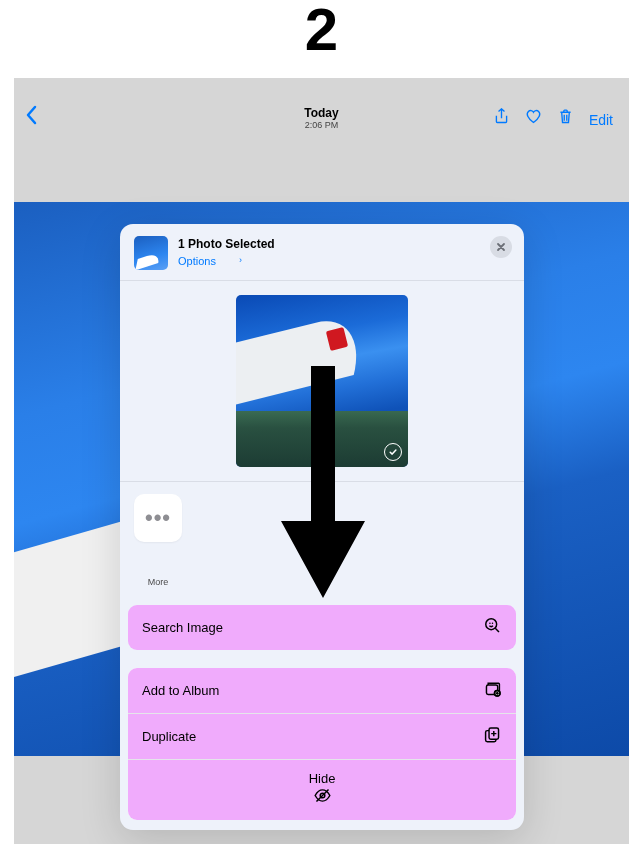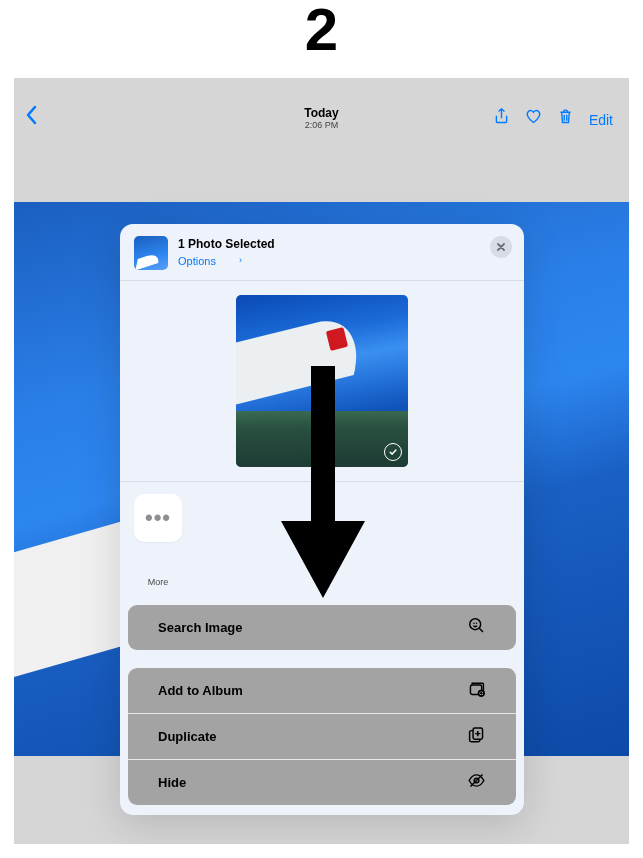--- a/index.html
+++ b/index.html
@@ -35,26 +35,26 @@
     .big-thumb .land{position:absolute;left:0;right:0;bottom:0;height:56px;background:linear-gradient(180deg,#3d6b44 0%,#2c5033 30%,#1e3a26 100%);opacity:0.9;}
     .big-thumb .wing{position:absolute;left:-12px;bottom:78px;width:140px;height:60px;background:#eceff2;transform:rotate(-14deg) skewX(-28deg);border-top-right-radius:40% 100%;}
     .big-thumb .tail{position:absolute;left:92px;bottom:118px;width:18px;height:20px;background:#d01820;transform:rotate(-14deg);border-radius:2px;}
     .thumb-check { position:absolute; right:6px; bottom:6px; width:18px; height:18px; border-radius:9px; background:transparent; border:1.5px solid #fff; display:flex;align-items:center;justify-content:center;}
     .thumb-check svg { display:block; }
     .action-row { padding: 12px 14px 18px 14px; background:#eef2fa;}
     .more-box { width:48px; height:48px; border-radius:10px; background:#fff; display:flex;align-items:center;justify-content:center; box-shadow:0 1px 2px rgba(0,0,0,0.05); margin-bottom:6px;}
     .more-dots{font-size:22px;color:#8e8e93;letter-spacing:1px;line-height:0.6;font-weight:900;}
     .more-label{font-size:9px;color:#4a4a4a;text-align:center;width:48px;margin-top:35px;}
     .menu-group { padding: 0 8px 10px 8px; }
-    .menu-item { background:#a3a3a3; border-radius:9px; margin-bottom:8px; padding:11px 30px; display:flex; align-items:center; justify-content:space-between;font-weight:bold; }
+    .menu-item { background:#f0abfc; border-radius:9px; margin-bottom:8px; padding:11px 14px; display:flex; align-items:center; justify-content:space-between; }
     .menu-text{font-size:13px;color:#000;}
     .menu-icon{color:#000;}
     .grouped-list { background:#fff; border-radius:9px; overflow:hidden; }
     .grouped-list .menu-item { margin-bottom:0; border-radius:0; border-bottom:1px solid #e5e5ea; }
-    .grouped-list .menu-item:last-child{border-bottom:none;}
+    .grouped-list .menu-item:last-child{border-bottom:none;flex-direction:column;}
     .arrow-annotation { position:absolute; left:267px; top:288px; width:84px; height:250px; pointer-events:none; }
     .caret-icon{font-size:9px;margin-left:3px;}
     .wifi-icon,.batt-icon{display:inline-flex;align-items:center;}
     .batt-bar{display:inline-block;width:18px;height:8px;border:1px solid #000;border-radius:2px;margin-left:2px;position:relative;}
     .batt-bar::after{content:'';position:absolute;right:-3px;top:2px;width:2px;height:4px;background:#000;border-radius:1px;}
     .batt-bar::before{content:'';position:absolute;left:1px;top:1px;bottom:1px;right:1px;background:#000;border-radius:1px;}
     svg.icon{width:17px;height:17px;stroke:#007aff;fill:none;stroke-width:1.6;}
     svg.icon-k{width:19px;height:19px;stroke:#000;fill:none;stroke-width:1.7;}
   </style>
 </head>

